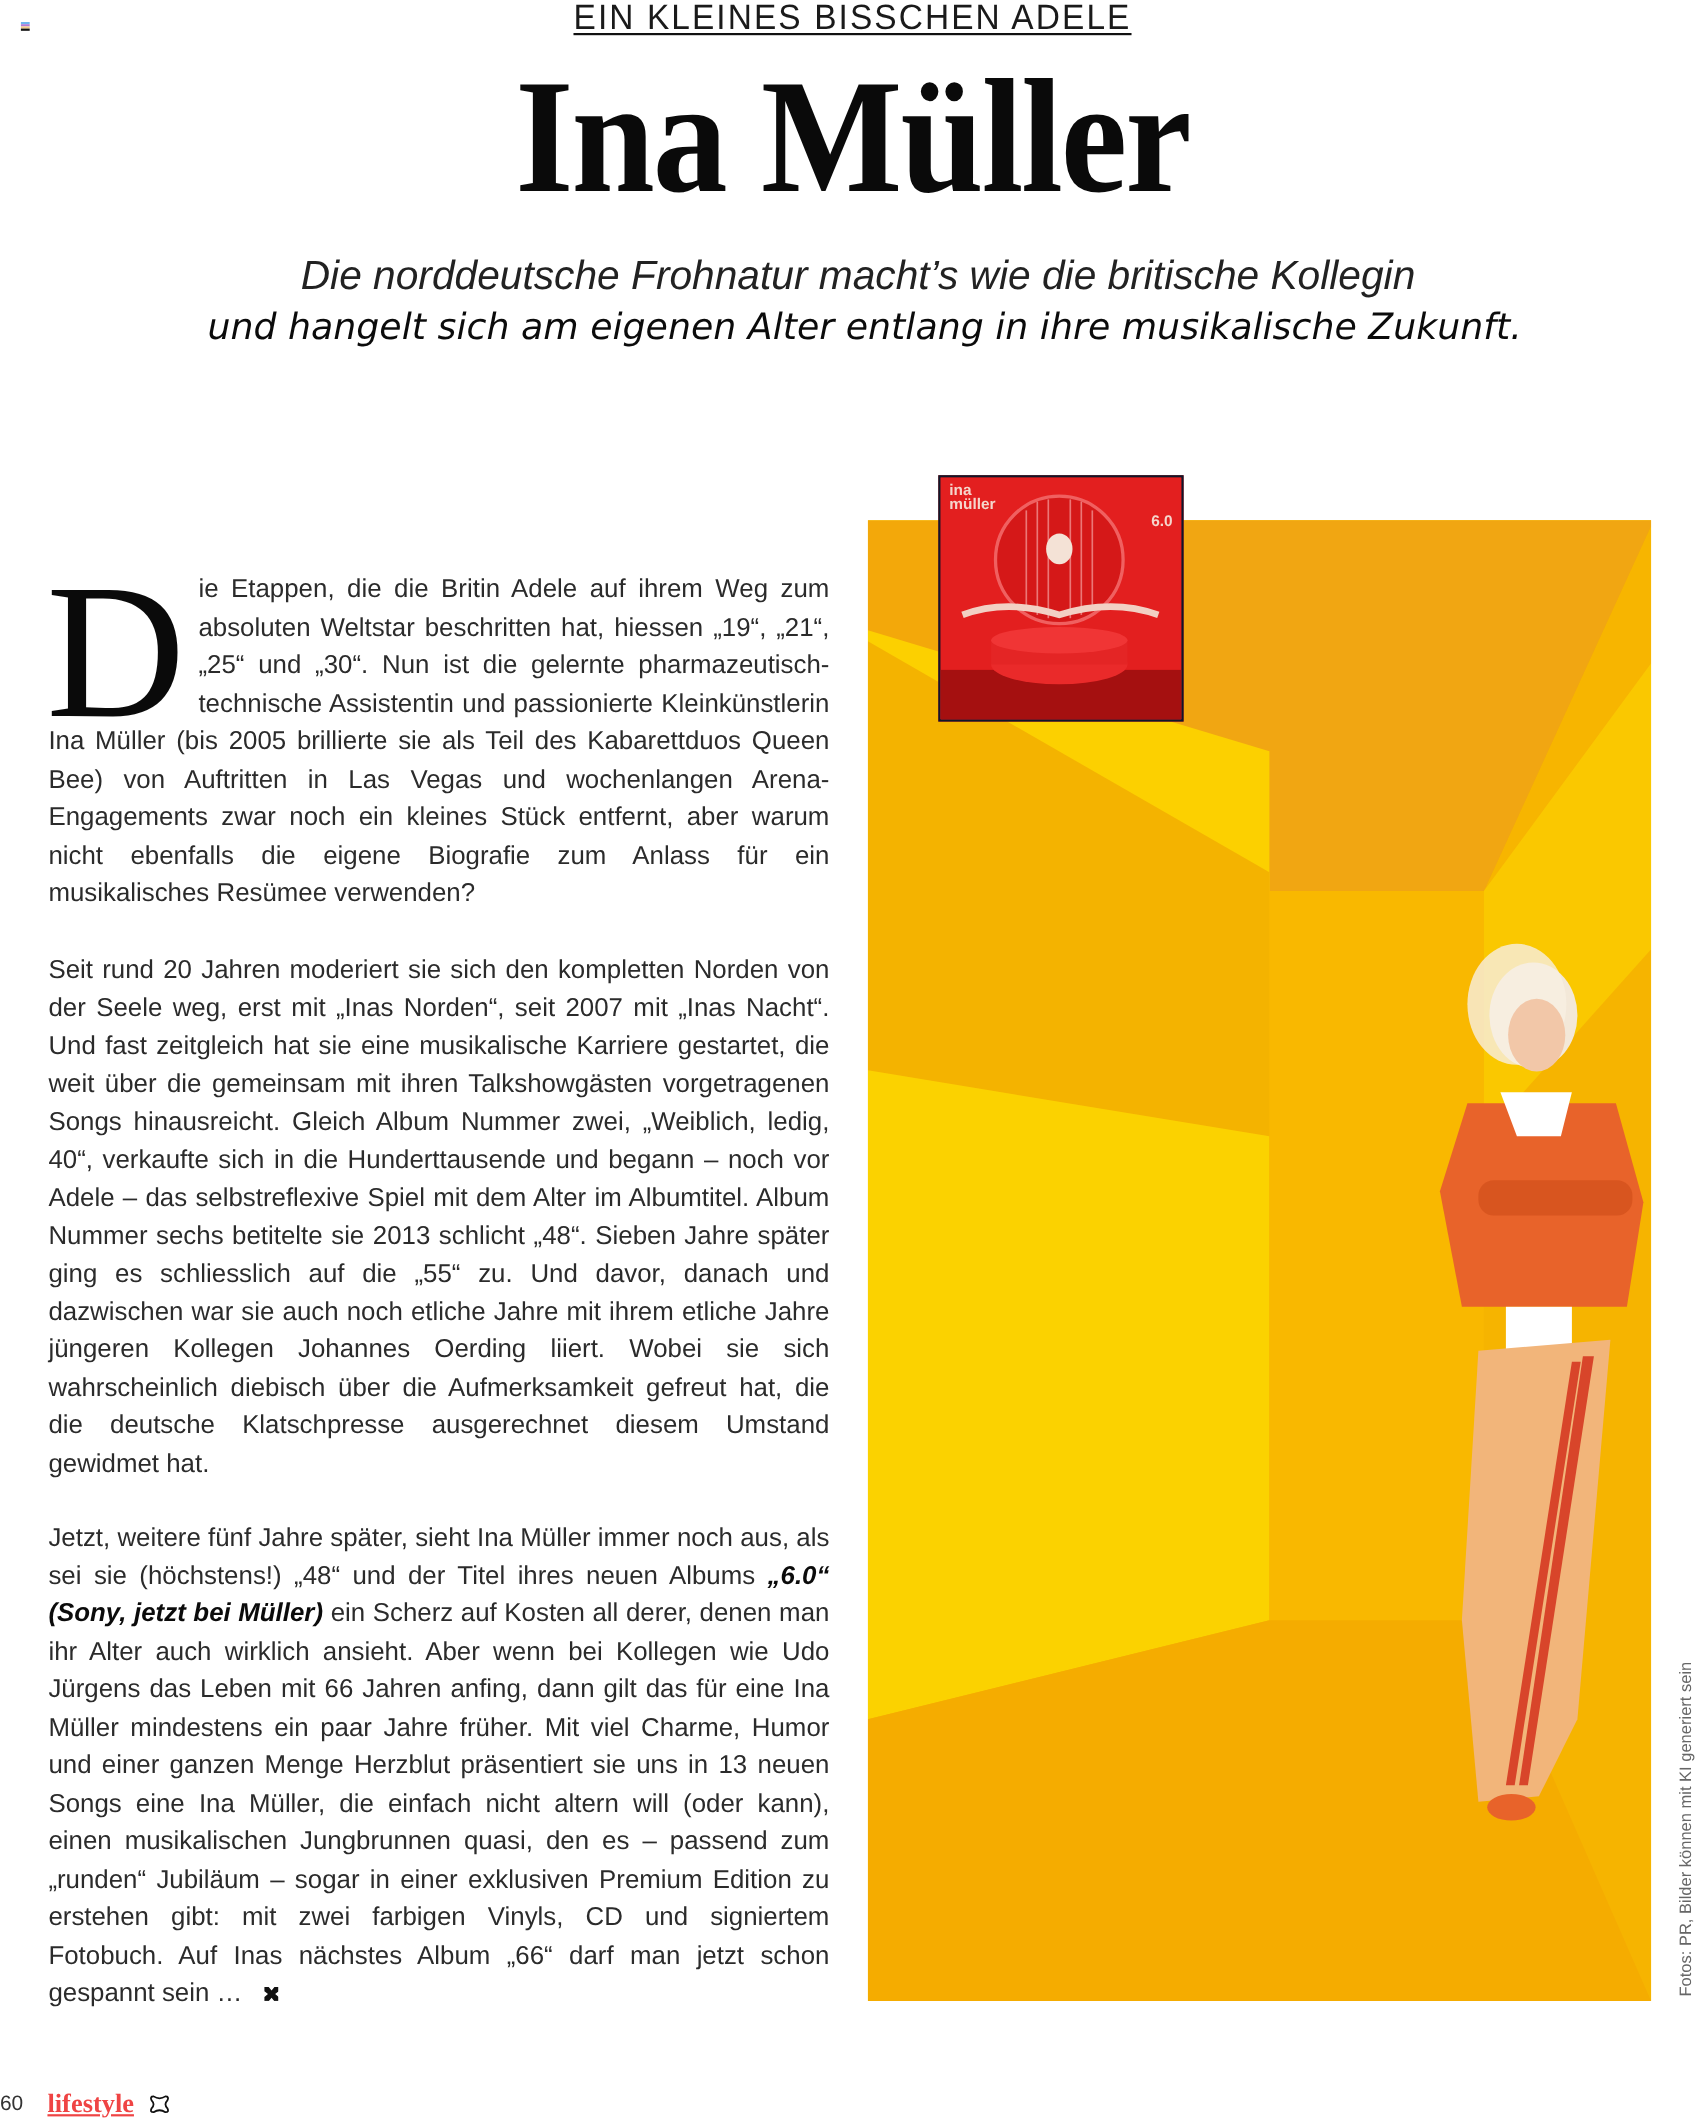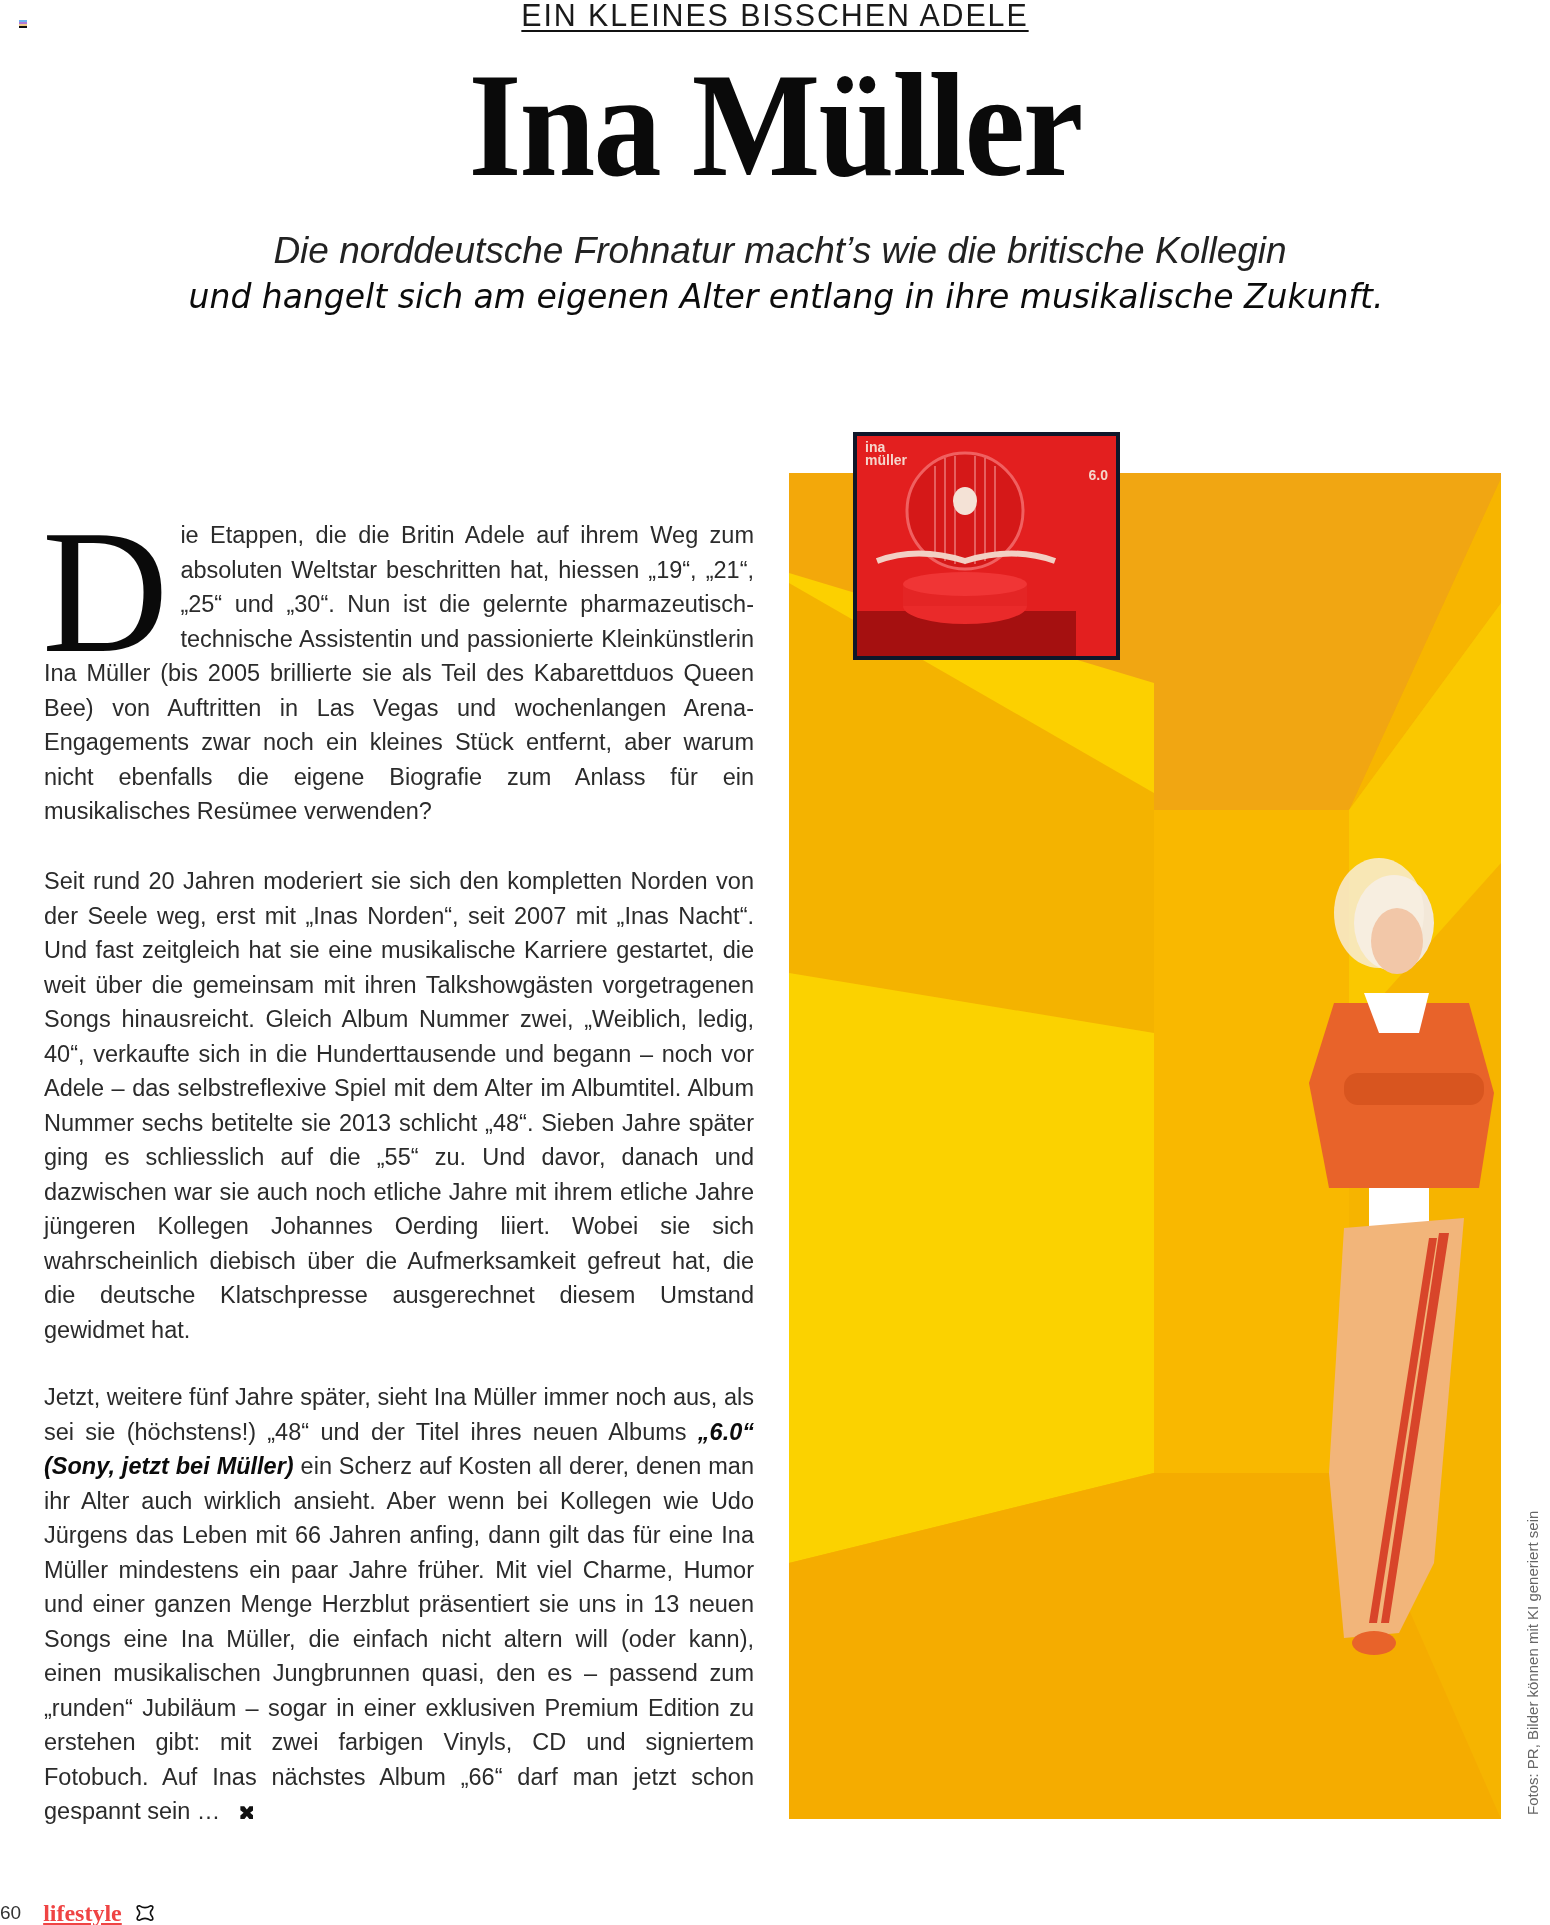--- a/index.html
+++ b/index.html
@@ -14,21 +14,21 @@
   .dek .l2 { font-weight:normal; font-size:33px; color:#0b0b0b;margin-left:12px; }
   .body { position:absolute; left:44px; width:710px; font-family:"Liberation Sans", sans-serif; font-size:23.5px; line-height:34.5px; color:#2b2b2b; text-align:justify; }
   .p1 { top:518px; }
   .p2 { top:864px; }
   .p3 { top:1380px; }
   .dropcap { float:left; font-family:"Liberation Serif", serif; font-size:175px; line-height:128px; margin:10px 12px 0 -2px; color:#0a0a0a; }
   .bold-it { font-weight:bold; font-style:italic; color:#0b0b0b; }
   .endmark { display:inline-block; width:13px; height:13px; background:#111; margin-left:20px; vertical-align:middle; clip-path:polygon(0 0,30% 0,50% 25%,70% 0,100% 0,100% 30%,75% 50%,100% 70%,100% 100%,70% 100%,50% 75%,30% 100%,0 100%,0 70%,25% 50%,0 30%); }
   .photo { position:absolute; left:789px; top:473px; width:712px; height:1346px; overflow:hidden; background:#f8c000; }
   .photo svg { display:block; }
-  .album { position:absolute; left:853px; top:432px; width:219px; height:220px; background:#e31f1f; overflow:hidden; border:4px solid #0f172a;padding-left:40px; }
+  .album { position:absolute; left:853px; top:432px; width:219px; height:220px; background:#e31f1f; overflow:hidden; border:2px solid #0f172a; }
   .album-artist { position:absolute; left:8px; top:5px; color:#f5d6cc; font-family:"Liberation Sans", sans-serif; font-weight:bold; font-size:14px; line-height:13px; }
   .album-title { position:absolute; right:8px; top:7px; color:#f5d6cc; font-family:"Liberation Sans", sans-serif; font-weight:bold; font-size:14px;margin-top:24px; }
   .credit { position:absolute; left:1524px; top:1815px; transform:rotate(-90deg); transform-origin:0 0; white-space:nowrap; font-family:"Liberation Sans", sans-serif; font-size:15px; color:#666; width:380px; }
   .footer { position:absolute; left:0; top:1898px; height:30px; display:flex; align-items:center; }
   .pagenum { font-family:"Liberation Sans", sans-serif; font-size:19px; color:#333; margin-left:0; }
   .section { font-family:"Liberation Serif", serif; font-weight:bold; font-size:24px; margin-left:22px; color:#ef4444;text-decoration:underline; }
   .section-icon { margin-left:14px; width:18px; height:18px; }
 </style>
 </head>
 <body>

